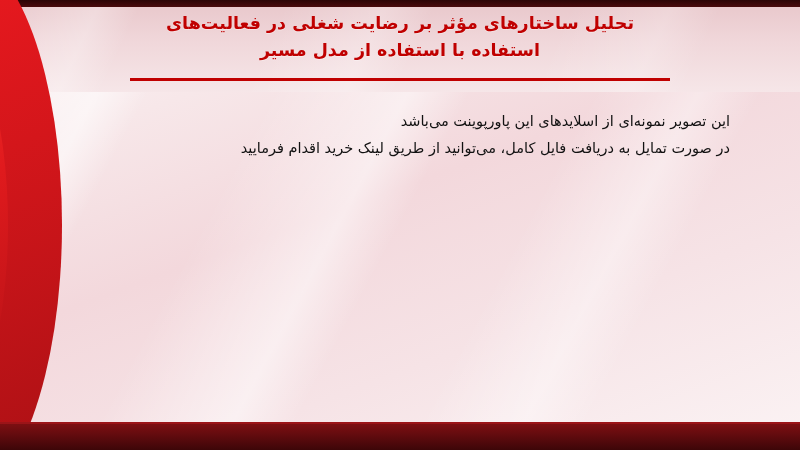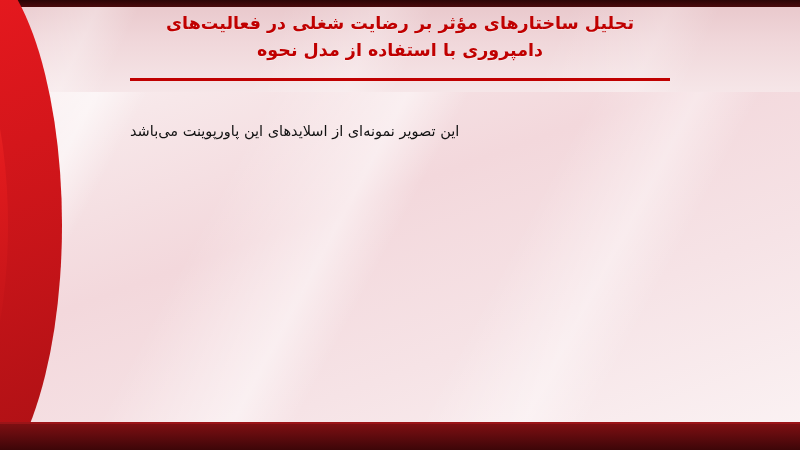--- a/index.html
+++ b/index.html
@@ -85,23 +85,23 @@
     text-shadow:0 1px 0 rgba(255,255,255,0.35);
   }
   .title-rule{
     position:absolute;left:130px;top:78px;
     width:540px;height:3px;
     background:#c00000;
   }
 
   
   .body-block{
-    position:absolute;right:70px;top:118px;
+    position:absolute;right:70px;top:108px;
     width:600px;
-    text-align:left;
+    text-align:right;
     direction:rtl;
   }
   .body-line{
     color:#111111;
     font-size:14.5px;
     font-weight:normal;
     line-height:27px;
     white-space:nowrap;
   }
 </style>
@@ -113,25 +113,26 @@
   <div class="bg-body"></div>
   <div class="bg-top"></div>
 
   <div class="bar-top"></div>
 
   <div class="ellipse-outer"></div>
   <div class="ellipse-inner"></div>
 
   <div class="title-block">
     <div class="title-line">تحلیل ساختارهای مؤثر بر رضایت شغلی در فعالیت‌های</div>
-    <div class="title-line">دامپروری با استفاده از مدل نحوه</div>
+    <div class="title-line">استفاده با استفاده از مدل مسیر</div>
   </div>
 
   <div class="title-rule"></div>
 
   <div class="body-block">
     <div class="body-line">این تصویر نمونه‌ای از اسلایدهای این پاورپوینت می‌باشد</div>
+    <div class="body-line">در صورت تمایل به دریافت فایل کامل، می‌توانید از طریق لینک خرید اقدام فرمایید</div>
   </div>
 
   <div class="bar-bottom-edge"></div>
   <div class="bar-bottom"></div>
 
 </div>
 
 </body></html>

